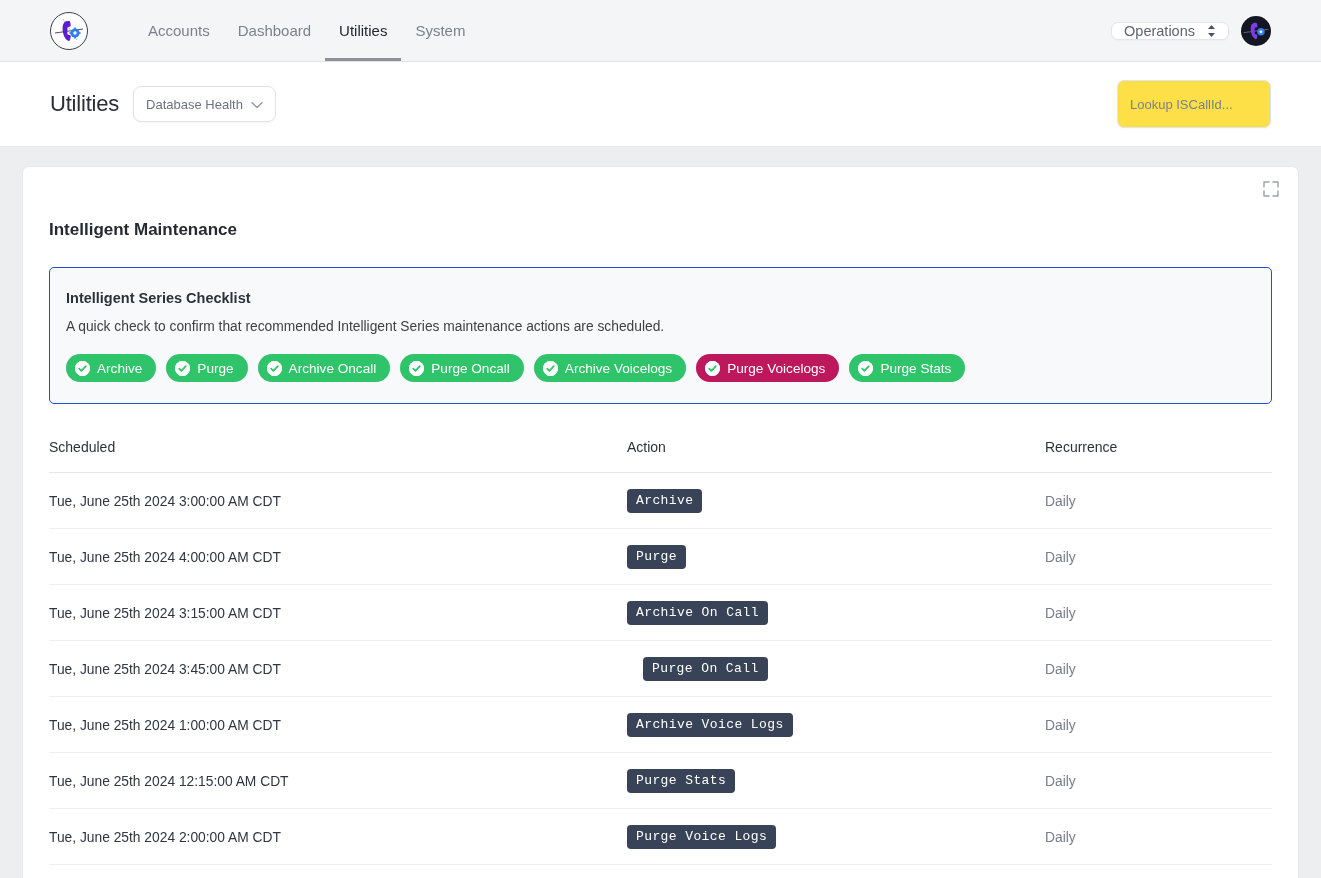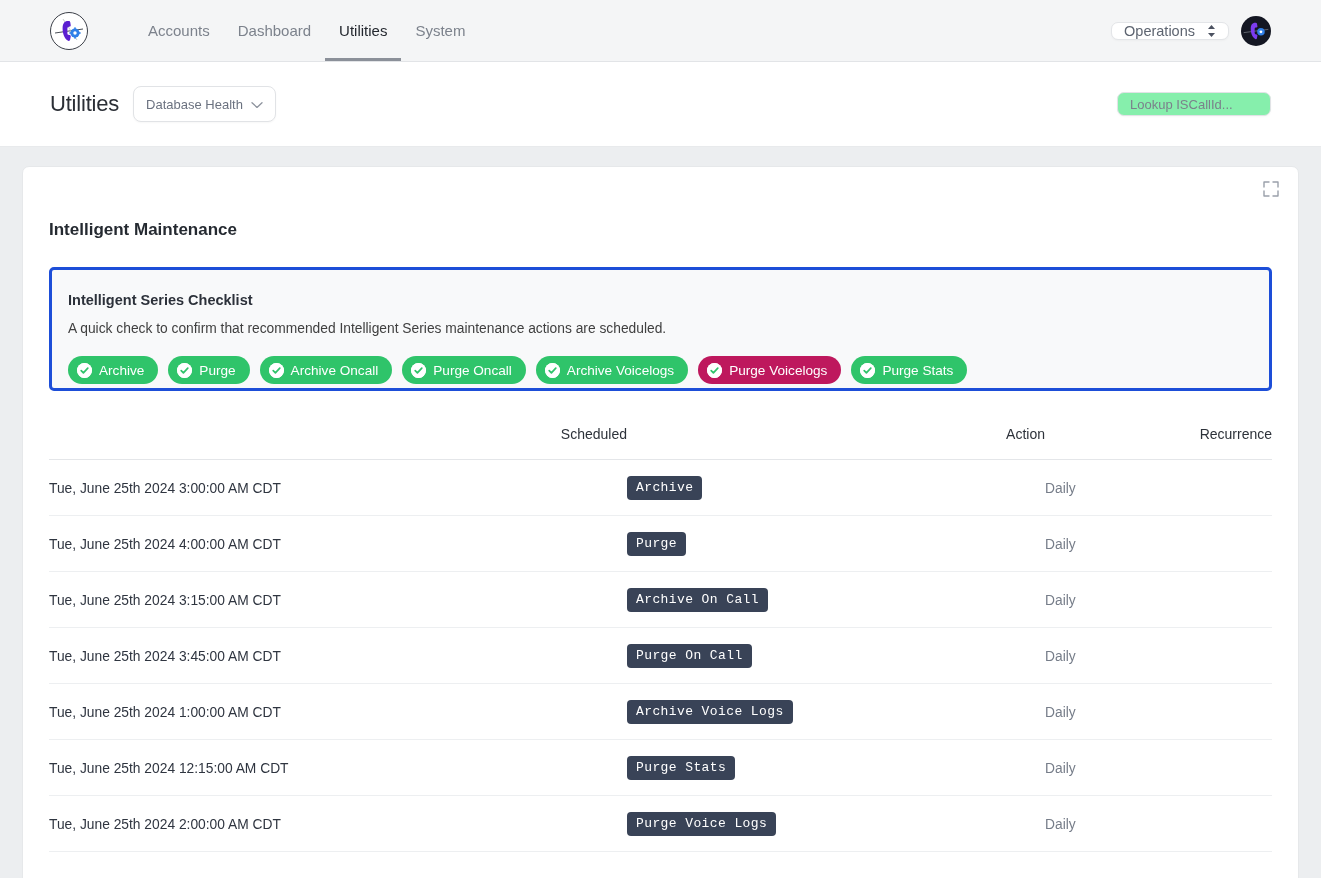--- a/index.html
+++ b/index.html
@@ -112,24 +112,24 @@
     align-items: center;
     gap: 8px;
     font-size: 13px;
     color: #6b7280;
     cursor: pointer;
     box-shadow: 0 1px 2px rgba(0,0,0,.035);
   }
   .lookup-box {
     margin-left: auto;
     width: 154px;
-    height: 24px;
+    height: 48px;
     border: 1px solid #e1e3e6;
     border-radius: 7px;
-    background: #86efac;
+    background: #fde047;
     font-size: 13px;
     color: #6b7280;
     padding: 0 12px;
     font-family: "Liberation Sans", sans-serif;
     outline: none;
     box-shadow: 0 1px 2px rgba(0,0,0,.03);
   }
   .lookup-box::placeholder { color: #7b818b; }
 
   
@@ -158,23 +158,23 @@
   .section-desc {
     font-size: 14.2px;
     color: #3d434c;
     margin-top: 16px;
   }
 
   
   .checklist {
     margin-top: 27px;
     background: #f8f9fa;
-    border: 3px solid #1d4ed8;
+    border: 1px solid #1d4ed8;
     border-radius: 5px;
-    padding: 22px 16px 4px 16px;
+    padding: 22px 16px 21px 16px;
   }
   .checklist-title {
     font-size: 14.5px;
     font-weight: bold;
     color: #2c313a;
   }
   .checklist-desc {
     font-size: 13.8px;
     color: #404040;
     margin-top: 13px;
@@ -209,21 +209,21 @@
   }
 
   
   table.sched {
     width: 100%;
     border-collapse: collapse;
     margin-top: 35px;
     table-layout: fixed;
   }
   table.sched th {
-    text-align: right;
+    text-align: left;
     font-size: 14px;
     font-weight: 400;
     color: #2d323a;
     padding: 0 0 17px 0;
     border-bottom: 1px solid #e4e6e9;
   }
   table.sched td {
     padding: 16px 0 15px 0;
     border-bottom: 1px solid #edeff1;
     vertical-align: middle;
@@ -425,21 +425,21 @@
           <td><span class="action-badge" style="background: rgb(57, 67, 87);">Purge</span></td>
           <td><span class="recur-text">Daily</span></td>
         </tr>
         <tr>
           <td><span class="sched-text">Tue, June 25th 2024 3:15:00 AM CDT</span></td>
           <td><span class="action-badge" style="background: rgb(57, 67, 87);">Archive On Call</span></td>
           <td><span class="recur-text">Daily</span></td>
         </tr>
         <tr>
           <td><span class="sched-text">Tue, June 25th 2024 3:45:00 AM CDT</span></td>
-          <td><span class="action-badge" style="background: rgb(57, 67, 87);">Purge On Call</span></td>
+          <td><span class="action-badge" style="background: rgb(57, 67, 87); margin-left: 16px;">Purge On Call</span></td>
           <td><span class="recur-text">Daily</span></td>
         </tr>
         <tr>
           <td><span class="sched-text">Tue, June 25th 2024 1:00:00 AM CDT</span></td>
           <td><span class="action-badge" style="background: rgb(57, 67, 87);">Archive Voice Logs</span></td>
           <td><span class="recur-text">Daily</span></td>
         </tr>
         <tr>
           <td><span class="sched-text">Tue, June 25th 2024 12:15:00 AM CDT</span></td>
           <td><span class="action-badge" style="background: rgb(57, 67, 87);">Purge Stats</span></td>

